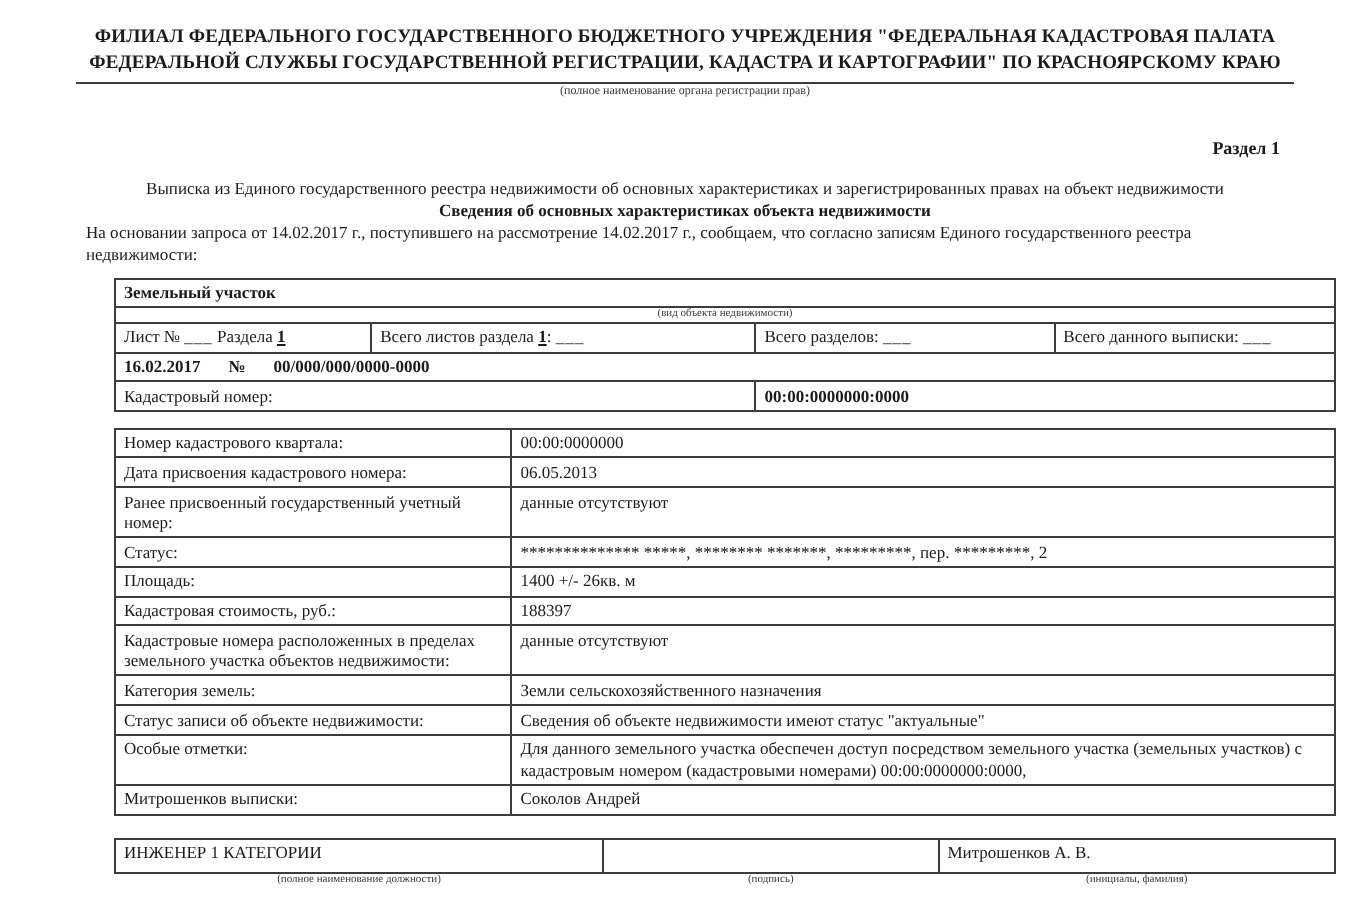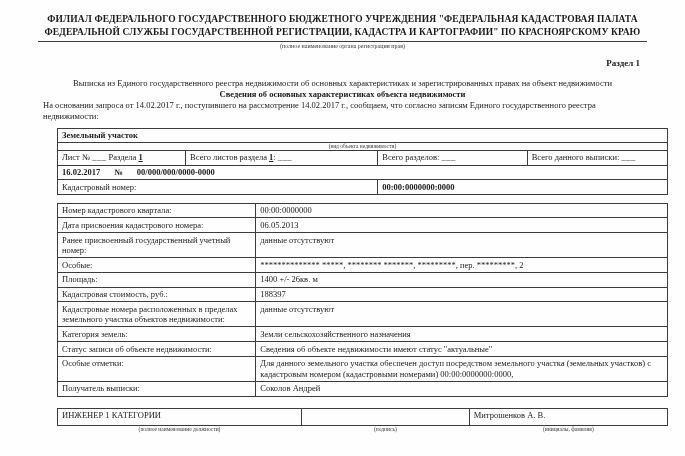--- a/index.html
+++ b/index.html
@@ -36,21 +36,21 @@
     height: 1px;
   }
   .org-caption {
     text-align: center;
     font-size: 6px;
     color: #3a3a3a;
     margin-top: 1px;
   }
   .section-label {
     text-align: right;
-    margin: 9px 45px 0 0;
+    margin: 20px 45px 0 0;
     font-weight: bold;
     font-size: 9px;
   }
   .intro-title {
     text-align: center;
     font-size: 8.5px;
     margin: 10px 20px 0 20px;
   }
   .intro-subtitle {
     text-align: center;
@@ -149,21 +149,21 @@
       </tr>
       <tr>
         <td>Дата присвоения кадастрового номера:</td>
         <td>06.05.2013</td>
       </tr>
       <tr>
         <td>Ранее присвоенный государственный учетный номер:</td>
         <td>данные отсутствуют</td>
       </tr>
       <tr>
-        <td>Особые:</td>
+        <td>Статус:</td>
         <td>************** *****, ******** *******, *********, пер. *********, 2</td>
       </tr>
       <tr>
         <td>Площадь:</td>
         <td>1400 +/- 26кв. м</td>
       </tr>
       <tr>
         <td>Кадастровая стоимость, руб.:</td>
         <td>188397</td>
       </tr>
@@ -177,21 +177,21 @@
       </tr>
       <tr>
         <td>Статус записи об объекте недвижимости:</td>
         <td>Сведения об объекте недвижимости имеют статус "актуальные"</td>
       </tr>
       <tr>
         <td>Особые отметки:</td>
         <td>Для данного земельного участка обеспечен доступ посредством земельного участка (земельных участков) с кадастровым номером (кадастровыми номерами) 00:00:0000000:0000,</td>
       </tr>
       <tr>
-        <td>Получатель выписки:</td>
+        <td>Митрошенков выписки:</td>
         <td>Соколов Андрей</td>
       </tr>
     </tbody>
   </table>
 
   <table class="tbl sign-table">
     <colgroup>
       <col style="width:40%">
         <col style="width:27.5%">
         <col style="width:32.5%">

